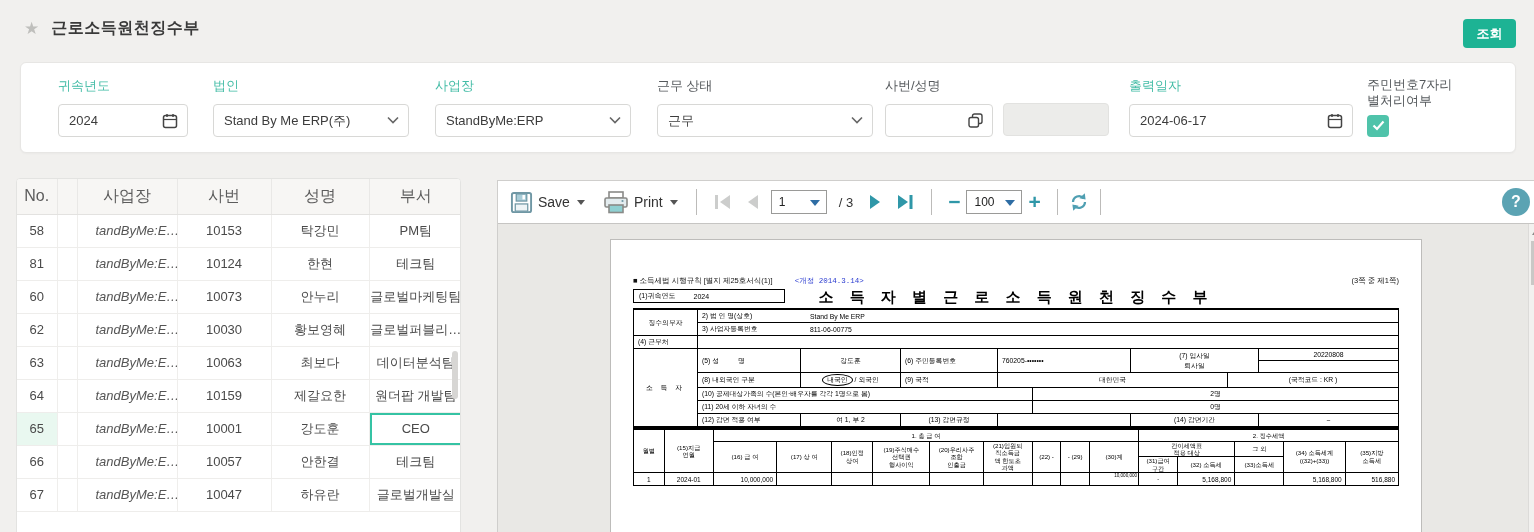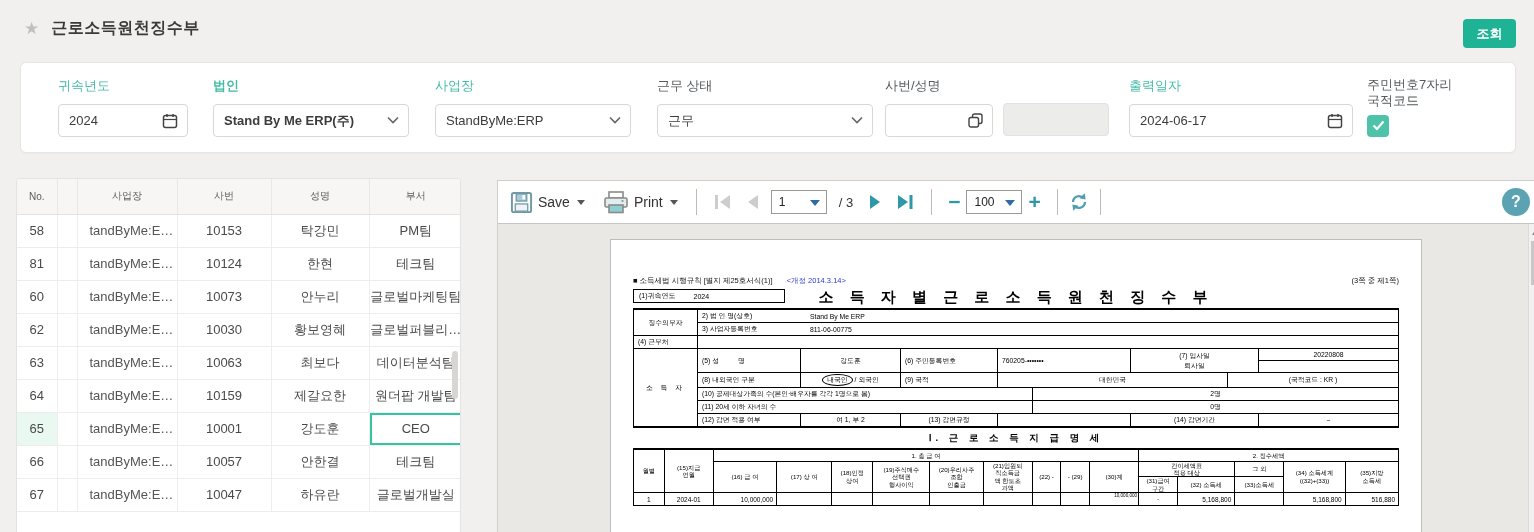--- a/index.html
+++ b/index.html
@@ -19,24 +19,24 @@
   .flabel.dark { color:#55595c; }
   .finput { position:relative; height:33px; border:1px solid #d8d8d6; border-radius:4px; background:#fff; display:flex; align-items:center; padding:0 10px; font-size:13px; color:#3c3c3c; }
   .finput .rt { position:absolute; right:9px; top:8px; }
   .finput.disabled { background:#ececea; border-color:#e2e2e0; }
   .ml { white-space:pre-line; }
   .chk { width:22px; height:22px; background:#4fc3aa; border-radius:4px; display:flex; align-items:center; justify-content:center; margin-top:5px; }
 
   
   .gcard { position:absolute; left:16px; top:178px; width:445px; height:380px; background:#fff; border:1px solid #e3e3e1; border-radius:4px 4px 0 0; overflow:hidden; }
   table.grid { width:100%; border-collapse:collapse; table-layout:fixed; }
-  table.grid th { height:35px; background:#f7f6f4; font-size:10px; font-weight:normal; color:#5c5c5c; border-right:1px solid #e9e8e6; border-bottom:1px solid #e3e2e0; }
+  table.grid th { height:35px; background:#f7f6f4; font-size:16px; font-weight:normal; color:#5c5c5c; border-right:1px solid #e9e8e6; border-bottom:1px solid #e3e2e0; }
   table.grid td { height:33px; font-size:13px; color:#4a4a4a; text-align:center; border-right:1px solid #efeeec; border-bottom:1px solid #eeedeb; background:#fff; overflow:hidden; white-space:nowrap; }
   table.grid th:last-child, table.grid td:last-child { border-right:none; }
-  table.grid td.wp { text-align:left; padding-left:12px; color:#555; }
+  table.grid td.wp { text-align:left; padding-left:18px; color:#555;font-style:italic; }
   tr.sel td.no { background:#e9f8f0; }
   td.selcell { box-shadow:inset 0 0 0 2px #35c3a4; }
   .gscroll { position:absolute; right:2px; top:172px; width:6px; height:48px; background:#d7d6d4; border-radius:3px; }
 
   
   .vcard { position:absolute; left:497px; top:180px; width:1046px; height:352px; background:#ef4444; border:1px solid #cfcecc; }
   .vtoolbar { height:43px; display:flex; align-items:center; padding:0 12px; border-bottom:1px solid #c6c5c3; background:#fff; }
   .titem { display:flex; align-items:center; gap:5px; margin-right:8px; cursor:pointer; }
   .tlabel { font-size:14px; color:#333; }
   .caret { width:0; height:0; border-left:4px solid transparent; border-right:4px solid transparent; border-top:5px solid #555; margin-left:2px; }
@@ -105,21 +105,21 @@
           <svg width="16" height="16" viewBox="0 0 16 16">
               <rect x="1.5" y="2.5" width="13" height="12" rx="2" fill="none" stroke="#444" stroke-width="1.5"></rect>
               <line x1="5" y1="1" x2="5" y2="4" stroke="#444" stroke-width="1.5"></line>
               <line x1="11" y1="1" x2="11" y2="4" stroke="#444" stroke-width="1.5"></line>
               <line x1="2" y1="6.5" x2="14" y2="6.5" stroke="#444" stroke-width="1.2"></line>
             </svg>
         </span>
       </div>
     </div>
 
-    <div class="ffield" style="left:192px;font-weight:bold;">
+    <div class="ffield" style="left:192px;">
       <span class="flabel">법인</span>
       <div class="finput" style="width:196px;">
         <span>Stand By Me ERP(주)</span>
         <span class="rt" style="top:11px;">
           <svg width="12" height="8" viewBox="0 0 12 8">
               <polyline points="1,1.5 6,6.5 11,1.5" fill="none" stroke="#666" stroke-width="1.6"></polyline>
             </svg>
         </span>
       </div>
     </div>
@@ -177,21 +177,21 @@
               <line x1="5" y1="1" x2="5" y2="4" stroke="#444" stroke-width="1.5"></line>
               <line x1="11" y1="1" x2="11" y2="4" stroke="#444" stroke-width="1.5"></line>
               <line x1="2" y1="6.5" x2="14" y2="6.5" stroke="#444" stroke-width="1.2"></line>
             </svg>
         </span>
       </div>
     </div>
 
     <div class="ffield" style="left:1346px;">
       <span class="flabel dark ml" style="line-height:1.25; margin-bottom:2px;">주민번호7자리
-국적코드</span>
+별처리여부</span>
       <div class="chk">
         <svg width="13" height="11" viewBox="0 0 13 11">
             <polyline points="1.5,5.5 5,9 11.5,1.5" fill="none" stroke="#fff" stroke-width="2.2"></polyline>
           </svg>
       </div>
     </div>
   </div>
 
   <div class="gcard">
     <table class="grid">
@@ -376,21 +376,21 @@
 
       <div class="helpbtn">?</div>
     </div>
 
     <div class="viewport">
 
       <div class="doc">
         <div class="dhead">
           <span>
             <span>■ 소득세법 시행규칙 [별지 제25호서식(1)]</span>
-            <span class="blue" style="margin-left:12px;">&lt;개정 2014.3.14&gt;</span>
+            <span class="blue" style="margin-left:20px;font-family:Liberation Mono, monospace;">&lt;개정 2014.3.14&gt;</span>
           </span>
           <span>(3쪽 중 제1쪽)</span>
         </div>
 
         <div class="dtitlerow">
           <div class="yearbox">
             <span>(1)귀속연도</span>
             <span>2024</span>
           </div>
           <div class="dtitle">소 득 자 별  근 로 소 득  원 천 징 수 부</div>
@@ -455,21 +455,20 @@
                 <div class="ic c" style="width:100px;">여 1, 부 2</div>
                 <div class="ic c" style="width:97px;">(13) 감면규정</div>
                 <div class="ic" style="width:133px;"></div>
                 <div class="ic c" style="width:128px;">(14) 감면기간</div>
                 <div class="ic c last" style="flex:1;">~</div>
               </div>
             </div>
           </div>
         </div>
 
-        <div class="secttitle">Ⅰ. 근 로 소 득 지 급   명 세</div>
 
         <table class="pay">
           <colgroup>
             <col style="width:30px">
               <col style="width:48px">
               <col style="width:62px">
               <col style="width:54px">
               <col style="width:40px">
               <col style="width:56px">
               <col style="width:52px">

